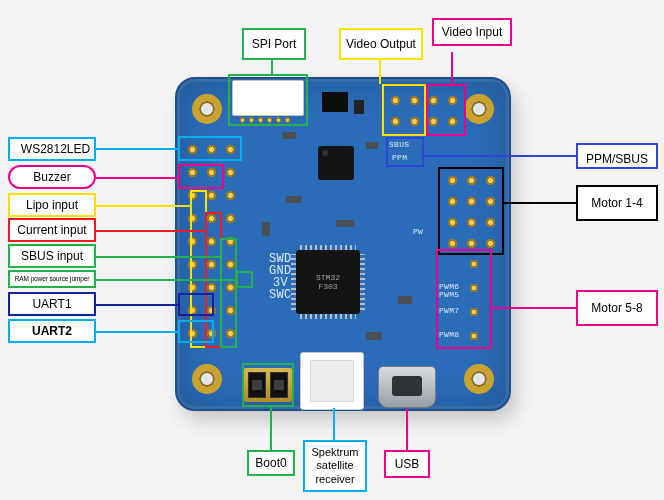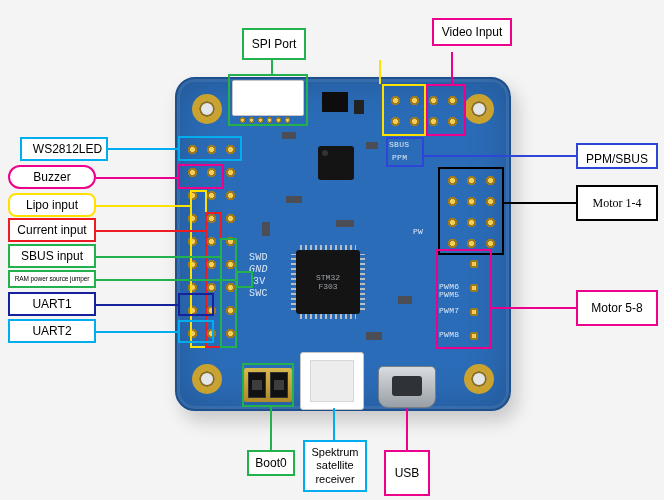--- a/index.html
+++ b/index.html
@@ -13,21 +13,21 @@
   .pin-grid{position:absolute;
         background-image:radial-gradient(circle,#f2cf5b 0,#f2cf5b 2.5px,#9c7a1d 2.5px,#9c7a1d 4.5px,rgba(0,0,0,0) 4.5px);}
   .pin-grid-sm{position:absolute;
         background-image:radial-gradient(circle,#f2cf5b 0,#f2cf5b 1.5px,#9c7a1d 1.5px,#9c7a1d 2.8px,rgba(0,0,0,0) 2.8px);}
   .callout{position:absolute;background:#ffffff;border:2px solid #000;box-sizing:border-box;
         display:flex;align-items:center;justify-content:center;text-align:center;
         font-size:12px;color:#000;line-height:1.2;padding:1px;}
   .lead{position:absolute;}
   .hl{position:absolute;border:2px solid #000;box-sizing:border-box;}
   .silk{position:absolute;color:#dce9f7;font-family:"Liberation Mono",monospace;font-size:8px;letter-spacing:0.3px;}
-  .silk7{font-size:10px;}
+  .silk7{font-size:12px;margin-left:20px;}
   .smd{position:absolute;background:#4b4f55;}
   .chip{position:absolute;background:#141414;border-radius:3px;}
   .pins-h{position:absolute;background:repeating-linear-gradient(90deg,#b9bec3 0,#b9bec3 2px,rgba(0,0,0,0) 2px,rgba(0,0,0,0) 5px);}
   .pins-v{position:absolute;background:repeating-linear-gradient(0deg,#b9bec3 0,#b9bec3 2px,rgba(0,0,0,0) 2px,rgba(0,0,0,0) 5px);}
   .mcu-txt{position:absolute;left:296px;top:250px;width:64px;height:64px;display:flex;flex-direction:column;
         align-items:center;justify-content:center;color:#9aa0a6;font-size:8px;font-family:"Liberation Mono",monospace;}
   .fs11{font-size:11px;}
   .fs65{font-size:6.5px;white-space:nowrap;letter-spacing:-0.1px;overflow:hidden;}
 </style>
 </head>
@@ -93,21 +93,21 @@
     <div style="position:absolute;left:13px;top:9px;width:30px;height:20px;background:#2f3338;border-radius:3px;"></div>
   </div>
 
   <div class="silk" style="left:389px;top:140px;">SBUS</div>
   <div class="silk" style="left:392px;top:153px;">PPM</div>
   <div class="silk" style="left:439px;top:258px;margin-top:32px;">PWM5</div>
   <div class="silk" style="left:439px;top:282px;">PWM6</div>
   <div class="silk" style="left:439px;top:306px;">PWM7</div>
   <div class="silk" style="left:439px;top:330px;">PWM8</div>
   <div class="silk silk7" style="left:249px;top:252px;">SWD</div>
-  <div class="silk silk7" style="left:249px;top:264px;font-style:italic;">GND</div>
+  <div class="silk silk7" style="left:249px;top:264px;">GND</div>
   <div class="silk silk7" style="left:253px;top:276px;">3V</div>
   <div class="silk silk7" style="left:249px;top:288px;">SWC</div>
   <div class="silk" style="left:413px;top:227px;">PW</div>
 
   <div class="hl" style="left: 228px; top: 74px; width: 80px; height: 52px; border-color: rgb(34, 177, 76);"></div>
   <div class="hl" style="left: 382px; top: 84px; width: 44px; height: 52px; border-color: rgb(255, 225, 0);"></div>
   <div class="hl" style="left: 426px; top: 84px; width: 40px; height: 52px; border-color: rgb(236, 0, 140);"></div>
   <div class="hl" style="left: 178px; top: 136px; width: 64px; height: 25px; border-color: rgb(0, 174, 239);"></div>
   <div class="hl" style="left: 178px; top: 164px; width: 46px; height: 25px; border-color: rgb(236, 0, 140);"></div>
   <div class="hl" style="left: 190px; top: 190px; width: 17px; height: 158px; border-color: rgb(255, 225, 0);"></div>
@@ -135,62 +135,65 @@
   <div class="lead" style="left: 424px; top: 155px; width: 152px; height: 2px; background-color: rgb(47, 69, 216);"></div>
   <div class="lead" style="left: 504px; top: 202px; width: 72px; height: 2px; background-color: rgb(0, 0, 0);"></div>
   <div class="lead" style="left: 492px; top: 307px; width: 84px; height: 2px; background-color: rgb(236, 0, 140);"></div>
   <div class="lead" style="left: 270px; top: 407px; width: 2px; height: 43px; background-color: rgb(34, 177, 76);"></div>
   <div class="lead" style="left: 333px; top: 408px; width: 2px; height: 32px; background-color: rgb(0, 174, 239);"></div>
   <div class="lead" style="left: 406px; top: 408px; width: 2px; height: 42px; background-color: rgb(236, 0, 140);"></div>
 
   <div class="callout" style="left: 242px; top: 28px; width: 64px; height: 32px; border-color: rgb(34, 177, 76);">
     <span>SPI Port</span>
     </div>
+  <div class="callout" style="left: 339px; top: 28px; width: 84px; height: 32px; border-color: rgb(255, 225, 0);">
+    <span>Video Output</span>
+    </div>
   <div class="callout" style="left: 432px; top: 18px; width: 80px; height: 28px; border-color: rgb(236, 0, 140);">
     <span>Video Input</span>
     </div>
 
-  <div class="callout" style="left: 20px; top: 137px; width: 88px; height: 24px; border-color: rgb(0, 174, 239); padding-left: 8px;">
+  <div class="callout" style="left: 8px; top: 137px; width: 88px; height: 24px; border-color: rgb(0, 174, 239); padding-left: 8px;">
     <span>WS2812LED</span>
     </div>
   <div class="callout" style="left: 8px; top: 165px; width: 88px; height: 24px; border-color: rgb(236, 0, 140); border-radius: 12px;">
     <span>Buzzer</span>
     </div>
-  <div class="callout" style="left: 8px; top: 193px; width: 88px; height: 24px; border-color: rgb(255, 225, 0); border-radius: 8px;">
+  <div class="callout" style="left: 8px; top: 193px; width: 88px; height: 24px; border-color: rgb(255, 225, 0);">
     <span>Lipo input</span>
     </div>
   <div class="callout" style="left: 8px; top: 218px; width: 88px; height: 24px; border-color: rgb(237, 28, 36);">
     <span>Current input</span>
     </div>
   <div class="callout" style="left: 8px; top: 244px; width: 88px; height: 24px; border-color: rgb(34, 177, 76);">
     <span>SBUS input</span>
     </div>
   <div class="callout fs65" style="left: 8px; top: 270px; width: 88px; height: 18px; border-color: rgb(34, 177, 76);">
     <span>RAM power source jumper</span>
     </div>
   <div class="callout" style="left: 8px; top: 292px; width: 88px; height: 24px; border-color: rgb(22, 33, 156);">
     <span>UART1</span>
     </div>
-  <div class="callout" style="left: 8px; top: 319px; width: 88px; height: 24px; border-color: rgb(0, 174, 239);">
+  <div class="callout" style="left: 8px; top: 319px; width: 88px; height: 24px; border-color: rgb(0, 174, 239); font-weight: bold;">
     <span>UART2</span>
     </div>
 
   <div class="callout" style="left: 576px; top: 143px; width: 82px; height: 26px; border-color: rgb(47, 69, 216); align-items: flex-end;">
     <span>PPM/SBUS</span>
     </div>
-  <div class="callout" style="left: 576px; top: 185px; width: 82px; height: 36px; border-color: rgb(0, 0, 0); font-family: Liberation Serif, serif;">
+  <div class="callout" style="left: 576px; top: 185px; width: 82px; height: 36px; border-color: rgb(0, 0, 0);">
     <span>Motor 1-4</span>
     </div>
   <div class="callout" style="left: 576px; top: 290px; width: 82px; height: 36px; border-color: rgb(236, 0, 140);">
     <span>Motor 5-8</span>
     </div>
 
   <div class="callout" style="left: 247px; top: 450px; width: 48px; height: 26px; border-color: rgb(34, 177, 76);">
     <span>Boot0</span>
     </div>
   <div class="callout fs11" style="left: 303px; top: 440px; width: 64px; height: 52px; border-color: rgb(0, 174, 239);">
     <span>Spektrum satellite receiver</span>
     </div>
-  <div class="callout" style="left: 384px; top: 450px; width: 46px; height: 46px; border-color: rgb(236, 0, 140);">
+  <div class="callout" style="left: 384px; top: 450px; width: 46px; height: 28px; border-color: rgb(236, 0, 140);">
     <span>USB</span>
     </div>
 
 </div>
 
 </body></html>

